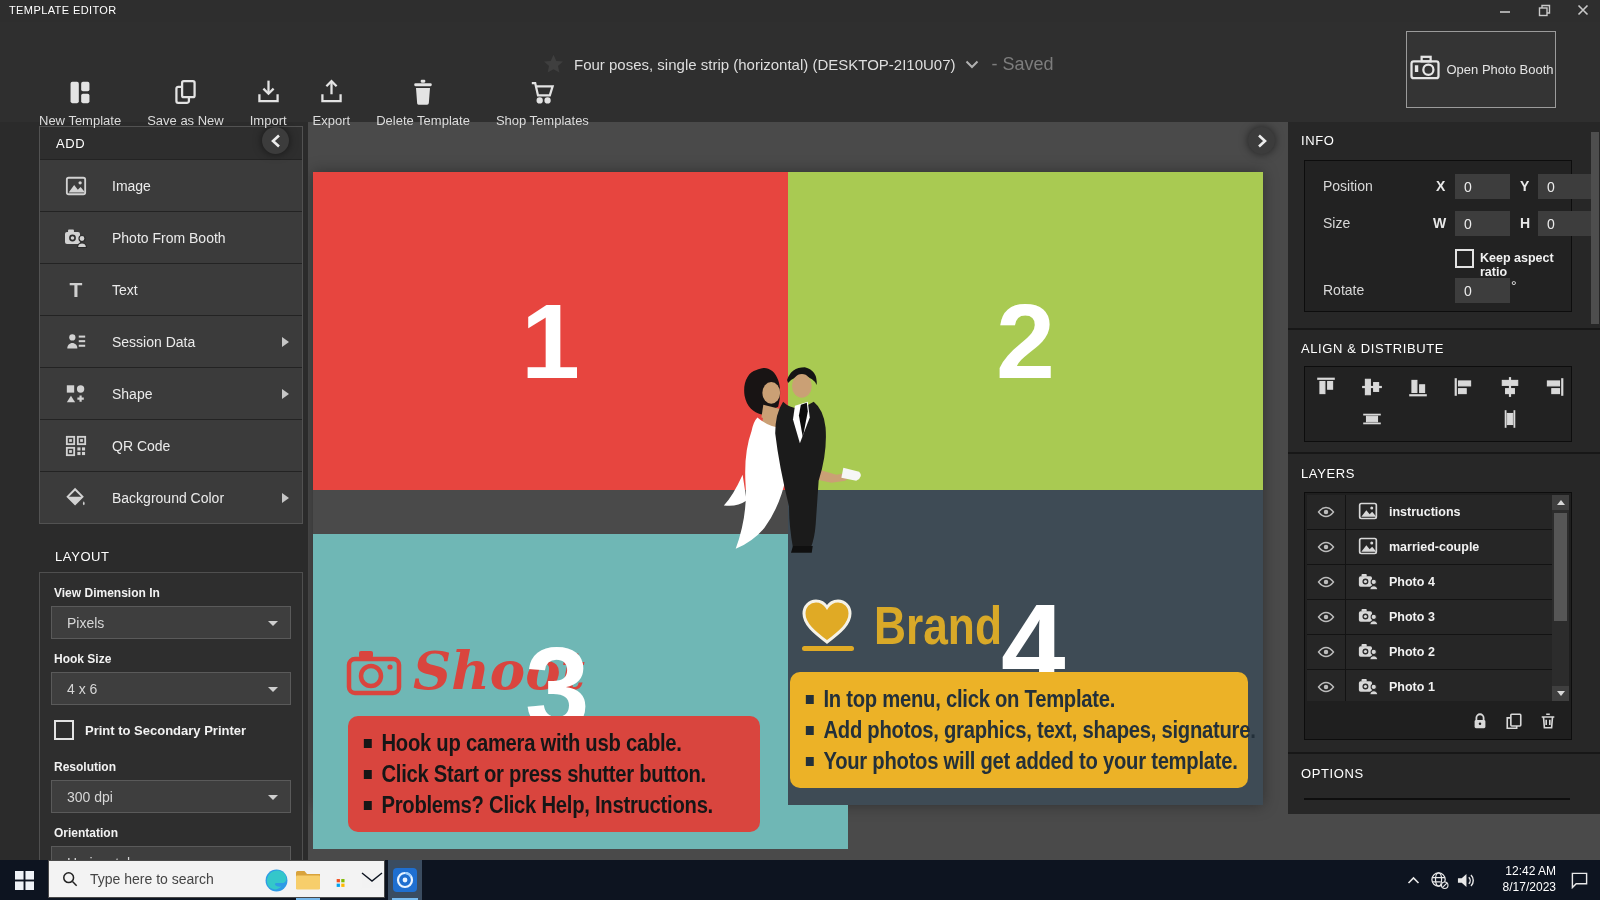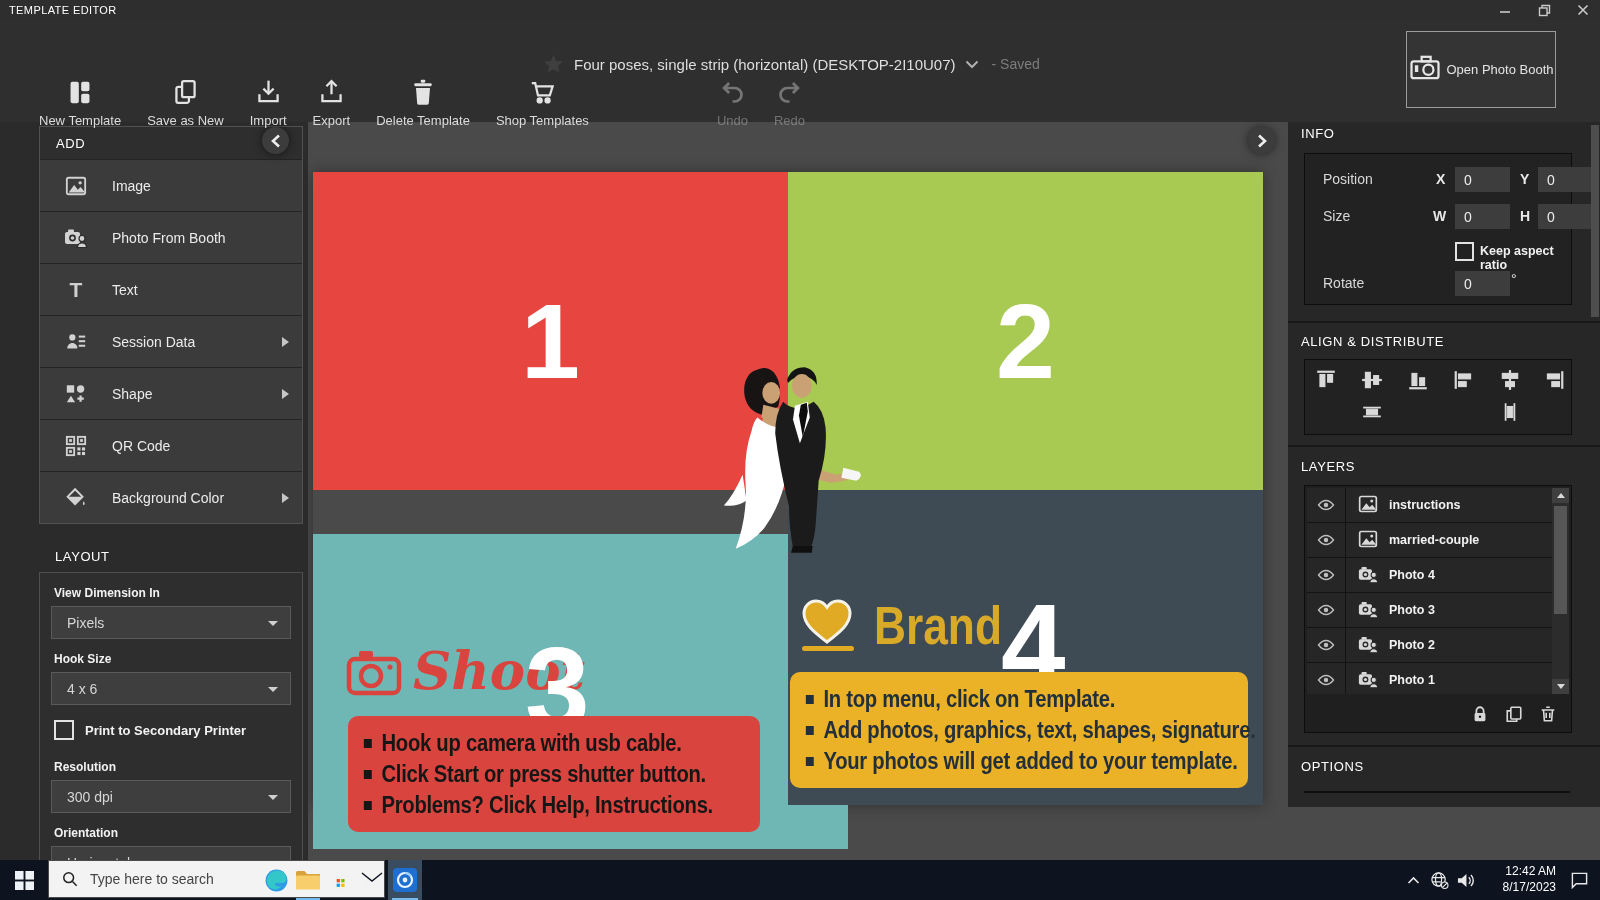--- a/index.html
+++ b/index.html
@@ -11,21 +11,21 @@
   .titlebar{position:absolute;left:0;top:0;width:1600px;height:22px;background:#2e2e2e;z-index:30;}
   .app-title{position:absolute;left:9px;top:4px;font-size:11px;color:#ffffff;letter-spacing:.4px;}
   .win-controls{position:absolute;right:8px;top:2px;display:flex;gap:21px;}
   .win-btn{width:18px;height:16px;display:flex;align-items:center;justify-content:center;}
   .win-btn svg{stroke:#c9c9c9;}
 
   
   .toolbar{position:absolute;left:0;top:22px;width:1600px;height:100px;background:#2f2f2f;z-index:29;}
   .doc-title{position:absolute;left:542px;top:31px;display:flex;align-items:center;gap:9px;}
   .doc-title .title{font-size:15px;color:#dedede;}
-  .doc-title .saved{font-size:14px;color:#7d7d7d;margin-left:4px;}
+  .doc-title .saved{font-size:18px;color:#7d7d7d;margin-left:4px;}
   .tool-row{position:absolute;left:26px;top:52px;display:flex;align-items:flex-start;}
   .tool-btn{display:flex;flex-direction:column;align-items:center;gap:7px;padding:0 13px;cursor:default;}
   .tool-btn .ticon{height:32px;display:flex;align-items:flex-end;}
   .tool-btn .tlabel{font-size:13px;color:#dcdcdc;white-space:nowrap;}
   .undo-group{margin-left:102px;display:flex;}
   .dimmed{opacity:.38;}
   .open-booth{position:absolute;right:44px;top:9px;width:148px;height:75px;background:#343434;
       border:1px solid #9b9b9b;display:flex;align-items:center;justify-content:center;gap:6px;}
   .open-booth .tlabel{font-size:13px;color:#e4e4e4;}
 
@@ -76,21 +76,21 @@
   .heading-sans{position:absolute;font-size:54px;line-height:1;font-weight:bold;
       transform:scaleX(.82);transform-origin:left;z-index:1;}
   .instr-box{position:absolute;z-index:2;border-radius:10px;}
   .instr-list{padding:12px 0 0 18px;transform:scaleX(.88);transform-origin:left;width:113%;}
   .instr-line{display:flex;align-items:center;gap:11px;height:31px;font-size:23px;font-weight:bold;letter-spacing:-.3px;}
   .bullet-sq{width:9px;height:9px;flex:none;}
   .q3 .instr-line, .box3 .instr-line{color:#161616;}
   .box4 .instr-line{color:#23303a;}
 
   
-  .right-sidebar{position:absolute;left:1288px;top:115px;width:312px;height:692px;background:#272727;z-index:10;}
+  .right-sidebar{position:absolute;left:1288px;top:122px;width:312px;height:692px;background:#272727;z-index:10;}
   .rs-header{position:absolute;left:13px;font-size:13px;color:#ffffff;letter-spacing:.6px;}
   .rs-divider{position:absolute;left:0;width:312px;height:2px;background:#171717;}
   .rs-box{position:absolute;left:16px;width:266px;background:#222222;border:1px solid #0d0d0d;}
   .info-label{position:absolute;font-size:14px;color:#d8d8d8;}
   .axis-label{position:absolute;font-size:14px;font-weight:bold;color:#e8e8e8;}
   .num-input{position:absolute;width:46px;height:25px;background:#3d3d3d;border:none;color:#ececec;
       font-size:14px;padding:0 0 0 9px;font-family:inherit;}
   .align-grid{position:absolute;left:16px;width:266px;height:74px;background:#222222;border:1px solid #0d0d0d;}
   .align-ico{position:absolute;width:24px;height:24px;display:flex;align-items:center;justify-content:center;}
   .align-ico svg{stroke:#d9d9d9;fill:#d9d9d9;}
@@ -248,40 +248,20 @@
       <div class="tool-btn">
         <span class="ticon">
           <svg width="27" height="28" viewBox="0 0 24 24" fill="none" stroke="#e3e3e3" stroke-width="2">
             <path d="M2.5 4h3l2.5 11h10.5l2.5-8H7"></path>
             <circle cx="9.5" cy="19.5" r="1.8" fill="#e3e3e3"></circle>
             <circle cx="16.5" cy="19.5" r="1.8" fill="#e3e3e3"></circle>
           </svg>
         </span>
         <span class="tlabel">Shop Templates</span>
       </div>
-      <div class="undo-group">
-        <div class="tool-btn dimmed">
-          <span class="ticon">
-            <svg width="27" height="27" viewBox="0 0 24 24" fill="none" stroke="#e8e8e8" stroke-width="2.4">
-              <path d="M5 8h9a6 6 0 0 1 0 12h-2"></path>
-              <path d="M9 3.5L4.5 8 9 12.5" fill="none"></path>
-            </svg>
-          </span>
-          <span class="tlabel">Undo</span>
-        </div>
-        <div class="tool-btn dimmed">
-          <span class="ticon">
-            <svg width="27" height="27" viewBox="0 0 24 24" fill="none" stroke="#e8e8e8" stroke-width="2.4">
-              <path d="M19 8h-9a6 6 0 0 0 0 12h2"></path>
-              <path d="M15 3.5L19.5 8 15 12.5" fill="none"></path>
-            </svg>
-          </span>
-          <span class="tlabel">Redo</span>
-        </div>
-      </div>
     </div>
 
     <div class="open-booth">
       <span style="color:#e6e6e6">
         <svg width="32" height="27">
             <use href="#sym-camera"></use>
           </svg>
       </span>
       <span class="tlabel">Open Photo Booth</span>
     </div>

